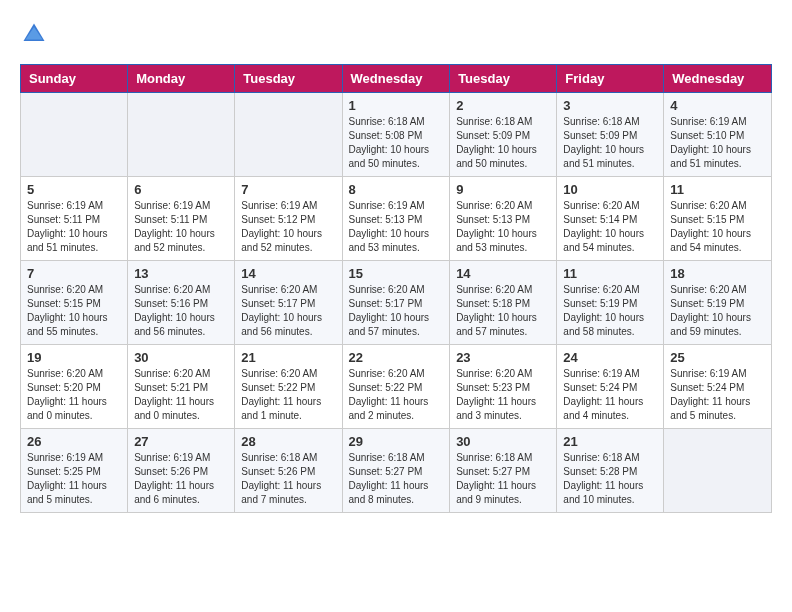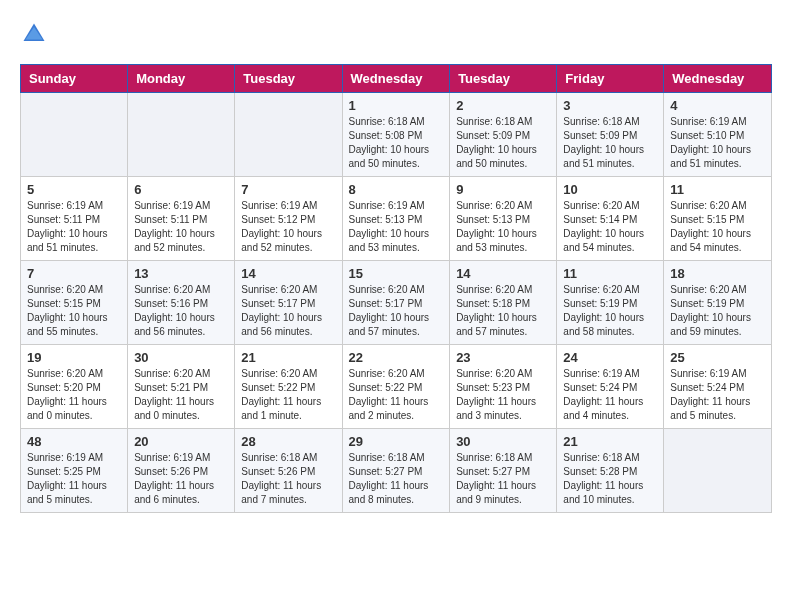--- a/index.html
+++ b/index.html
@@ -236,25 +236,25 @@
           <span class="day-number">24</span>
           <div class="day-info">Sunrise: 6:19 AM<br>Sunset: 5:24 PM<br>Daylight: 11 hours<br>and 4 minutes.</div>
         </td>
         <td>
           <span class="day-number">25</span>
           <div class="day-info">Sunrise: 6:19 AM<br>Sunset: 5:24 PM<br>Daylight: 11 hours<br>and 5 minutes.</div>
         </td>
       </tr>
       <tr>
         <td>
-          <span class="day-number">48</span>
+          <span class="day-number">26</span>
           <div class="day-info">Sunrise: 6:19 AM<br>Sunset: 5:25 PM<br>Daylight: 11 hours<br>and 5 minutes.</div>
         </td>
         <td>
-          <span class="day-number">20</span>
+          <span class="day-number">27</span>
           <div class="day-info">Sunrise: 6:19 AM<br>Sunset: 5:26 PM<br>Daylight: 11 hours<br>and 6 minutes.</div>
         </td>
         <td>
           <span class="day-number">28</span>
           <div class="day-info">Sunrise: 6:18 AM<br>Sunset: 5:26 PM<br>Daylight: 11 hours<br>and 7 minutes.</div>
         </td>
         <td>
           <span class="day-number">29</span>
           <div class="day-info">Sunrise: 6:18 AM<br>Sunset: 5:27 PM<br>Daylight: 11 hours<br>and 8 minutes.</div>
         </td>

